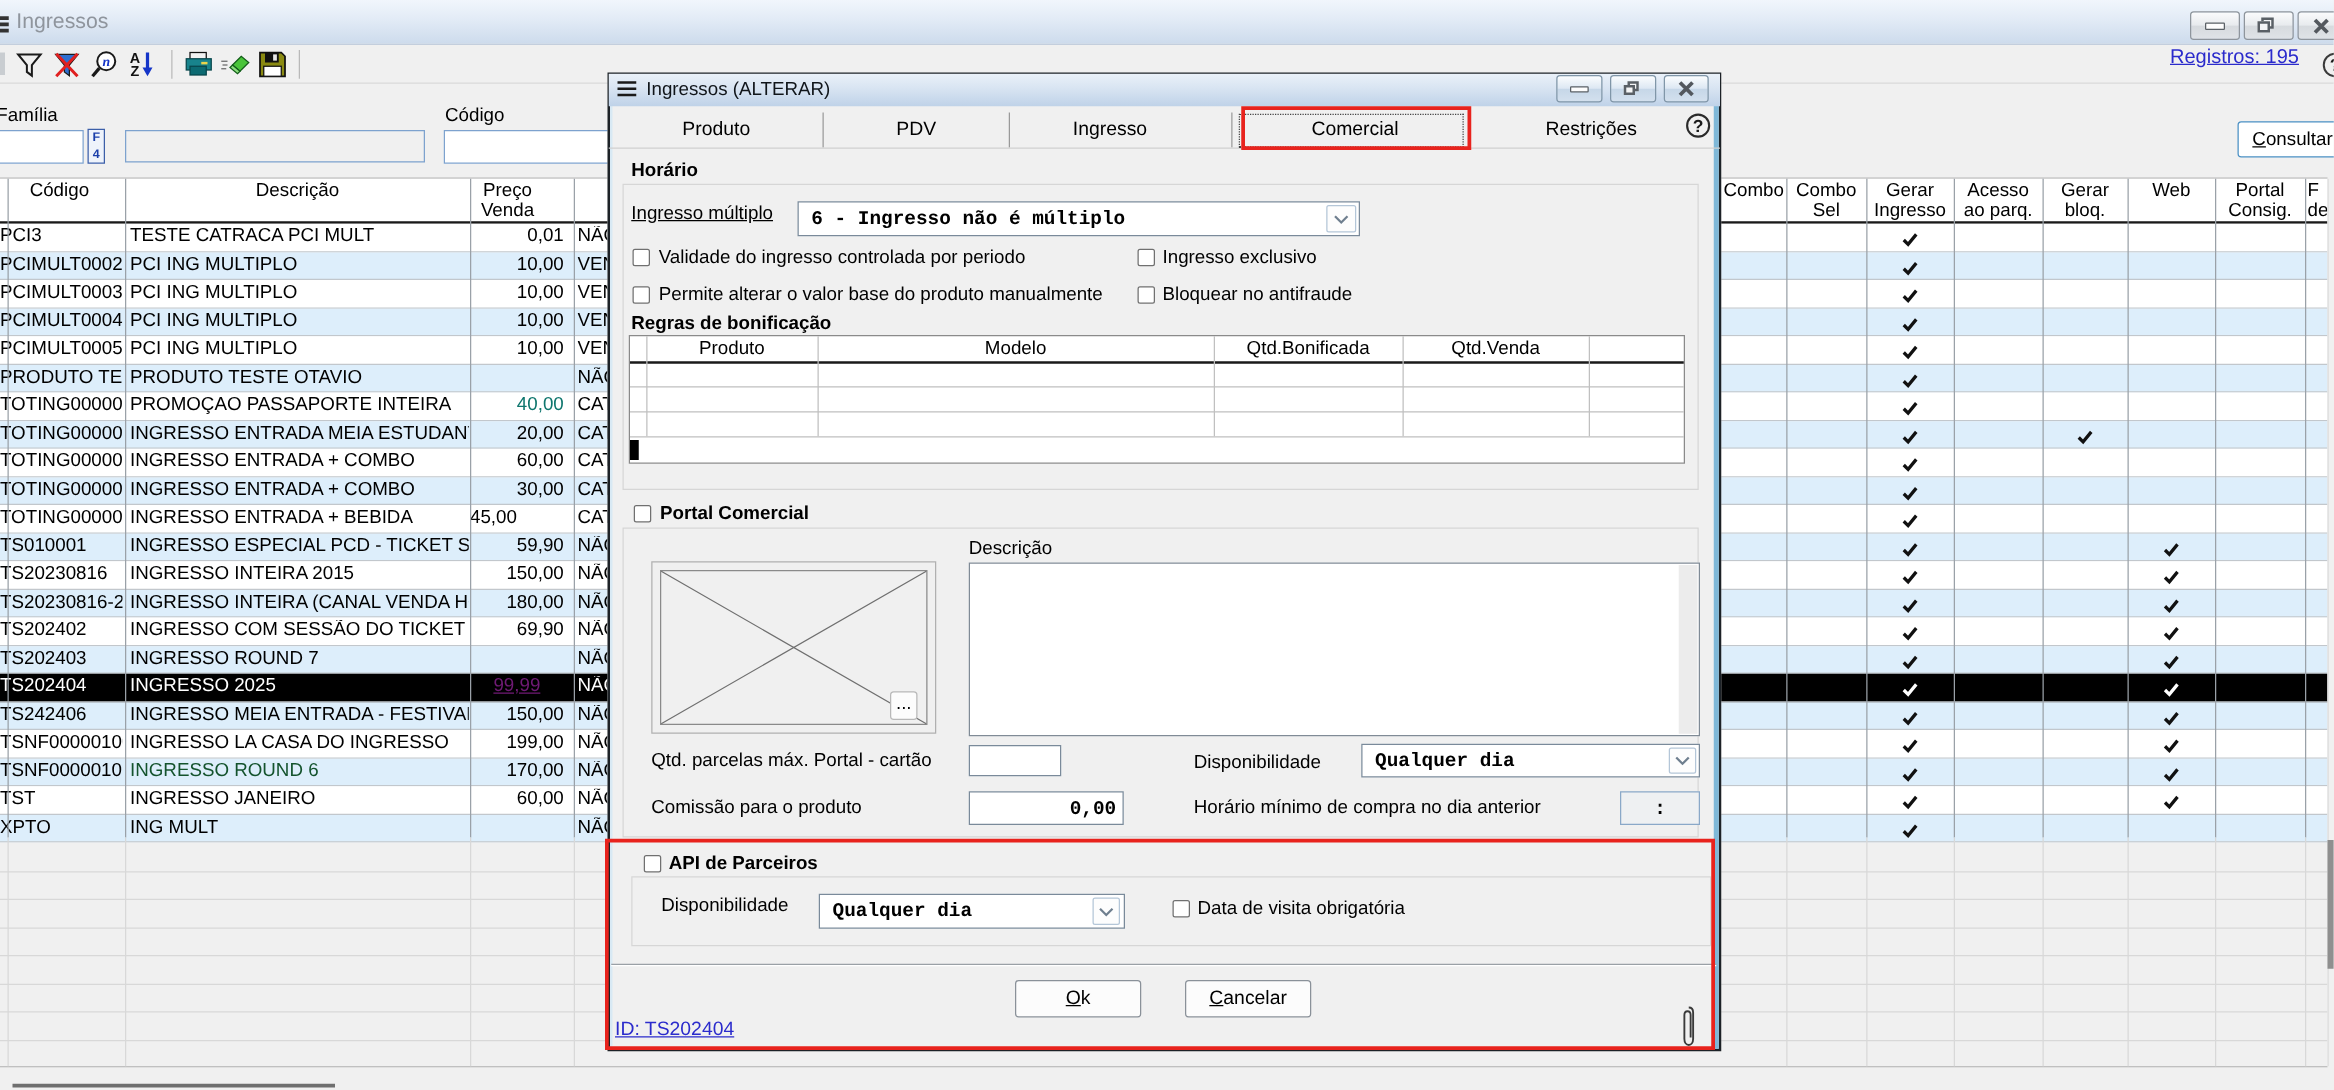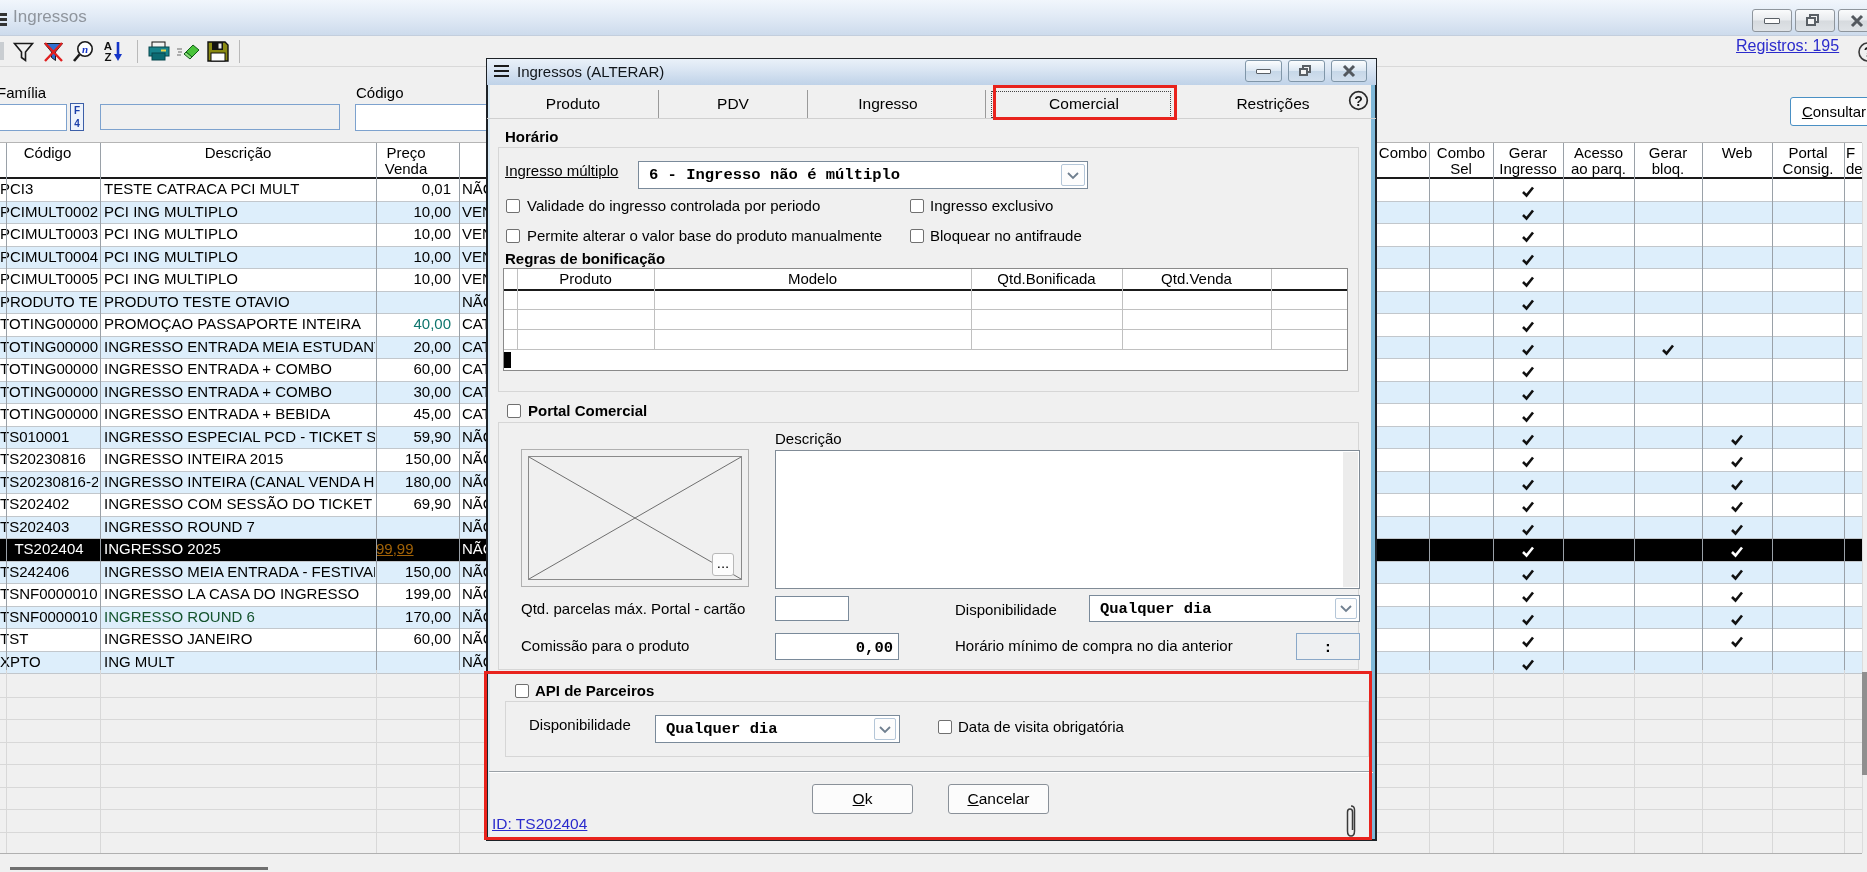--- a/index.html
+++ b/index.html
@@ -197,21 +197,21 @@
 <div class="lbl" style="left:376px;top:383.8px;width:75px;height:17px;text-align:right;color:#000;">30,00</div>
 <div class="lbl" style="left:462px;top:383.8px;width:24px;height:17px;overflow:hidden;color:#000;">CAT</div>
 <div style="left:1528px;top:383.8px;width:0;height:0;">
     <svg style="left:-7px;top:4px" width="14" height="14">
       <path d="M2 7 L5.5 10.5 L12 2.5" stroke="#111" stroke-width="2.6" fill="none"></path>
     </svg>
   </div>
 <div style="left:0;top:404.0px;width:1862px;height:22.5px;background:#fff;border-bottom:1px solid #c2c7cc;color:#000;"></div>
 <div class="lbl" style="left:0;top:406.2px;width:98px;height:17px;overflow:hidden;color:#000;">TOTING0000001</div>
 <div class="lbl" style="left:104px;top:406.2px;width:271px;height:17px;overflow:hidden;color:#000;">INGRESSO ENTRADA + BEBIDA</div>
-<div class="lbl" style="left:376px;top:406.2px;width:75px;height:17px;text-align:right;color:#000;">45,00</div>
+<div class="lbl" style="left:376px;top:406.2px;width:75px;height:17px;color:#000;">45,00</div>
 <div class="lbl" style="left:462px;top:406.2px;width:24px;height:17px;overflow:hidden;color:#000;">CAT</div>
 <div style="left:1528px;top:406.2px;width:0;height:0;">
     <svg style="left:-7px;top:4px" width="14" height="14">
       <path d="M2 7 L5.5 10.5 L12 2.5" stroke="#111" stroke-width="2.6" fill="none"></path>
     </svg>
   </div>
 <div style="left:0;top:426.5px;width:1862px;height:22.5px;background:#ddeefb;border-bottom:1px solid #c2c7cc;color:#000;"></div>
 <div class="lbl" style="left:0;top:428.8px;width:98px;height:17px;overflow:hidden;color:#000;">TS010001</div>
 <div class="lbl" style="left:104px;top:428.8px;width:271px;height:17px;overflow:hidden;color:#000;">INGRESSO ESPECIAL PCD - TICKET ST</div>
 <div class="lbl" style="left:376px;top:428.8px;width:75px;height:17px;text-align:right;color:#000;">59,90</div>
@@ -279,23 +279,23 @@
     <svg style="left:-7px;top:4px" width="14" height="14">
       <path d="M2 7 L5.5 10.5 L12 2.5" stroke="#111" stroke-width="2.6" fill="none"></path>
     </svg>
   </div>
 <div style="left:1737px;top:518.8px;width:0;height:0;">
     <svg style="left:-7px;top:4px" width="14" height="14">
       <path d="M2 7 L5.5 10.5 L12 2.5" stroke="#111" stroke-width="2.6" fill="none"></path>
     </svg>
   </div>
 <div style="left:0;top:539.0px;width:1862px;height:22.5px;background:#000;border-bottom:1px solid #c2c7cc;color:#fff;"></div>
-<div class="lbl" style="left:0;top:541.2px;width:98px;height:17px;overflow:hidden;color:#fff;text-align:center;">TS202404</div>
+<div class="lbl" style="left:0;top:541.2px;width:98px;height:17px;overflow:hidden;color:#fff;">TS202404</div>
 <div class="lbl" style="left:104px;top:541.2px;width:271px;height:17px;overflow:hidden;color:#fff;">INGRESSO 2025</div>
-<div class="lbl" style="left:376px;top:541.2px;width:75px;height:17px;text-align:left;color:#a16207;text-decoration:underline;">99,99</div>
+<div class="lbl" style="left:376px;top:541.2px;width:75px;height:17px;text-align:center;color:#701a75;text-decoration:underline;">99,99</div>
 <div class="lbl" style="left:462px;top:541.2px;width:24px;height:17px;overflow:hidden;color:#fff;">NÃO</div>
 <div style="left:1528px;top:541.2px;width:0;height:0;">
     <svg style="left:-7px;top:4px" width="14" height="14">
       <path d="M2 7 L5.5 10.5 L12 2.5" stroke="#fff" stroke-width="2.6" fill="none"></path>
     </svg>
   </div>
 <div style="left:1737px;top:541.2px;width:0;height:0;">
     <svg style="left:-7px;top:4px" width="14" height="14">
       <path d="M2 7 L5.5 10.5 L12 2.5" stroke="#fff" stroke-width="2.6" fill="none"></path>
     </svg>

